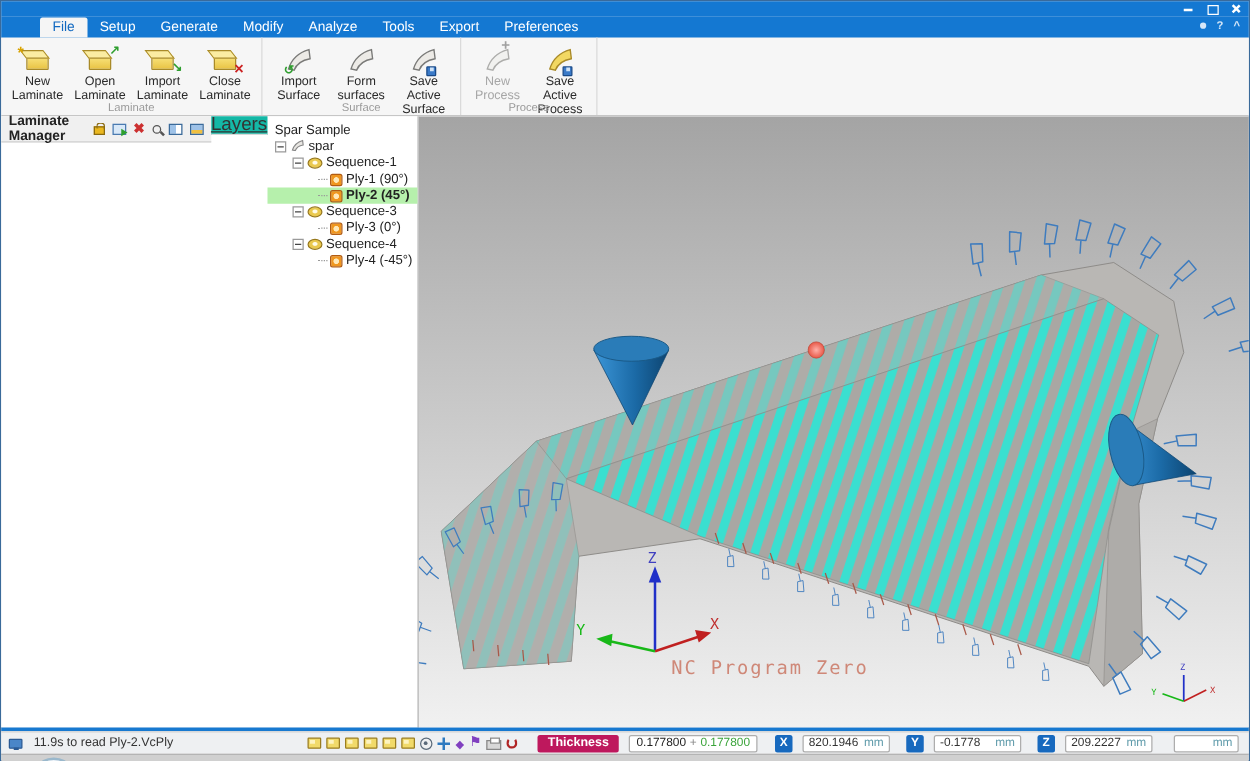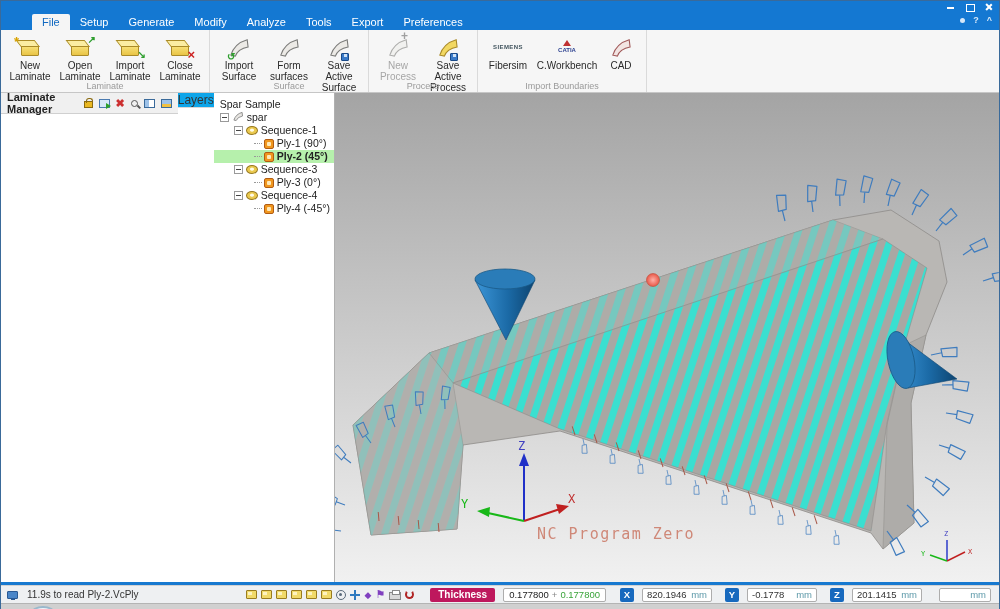--- a/index.html
+++ b/index.html
@@ -63,21 +63,21 @@
   .ph-icons { display:flex; gap:6px; align-items:center; }
   .ph-lock { width:9px; height:7px; background:#eab821; border:1px solid #8a6a10; position:relative; margin-top:3px; }
   .ph-lock::before { content:""; position:absolute; left:1px; top:-4px; width:5px; height:4px; border:1.5px solid #8a6a10; border-bottom:none; border-radius:3px 3px 0 0; }
   .ph-export { width:11px; height:9px; border:1px solid #4a7ab0; background:#d8e8f8; position:relative; }
   .ph-export::after { content:""; position:absolute; right:-2px; bottom:-2px; border-top:3px solid transparent; border-bottom:3px solid transparent; border-left:5px solid #2ea02e; }
   .ph-del { color:#cc3030; font-size:11px; font-weight:bold; line-height:10px; }
   .ph-search { width:7px; height:7px; border:1.5px solid #555; border-radius:50%; position:relative; }
   .ph-search::after { content:""; position:absolute; left:5px; top:5px; width:4px; height:1.5px; background:#555; transform:rotate(45deg); }
   .ph-split { width:11px; height:9px; border:1px solid #3a6a9a; background:linear-gradient(90deg,#9ec2e8 0 50%,#fff 50% 100%); }
   .ph-gallery { width:11px; height:9px; border:1px solid #3a6a9a; background:linear-gradient(180deg,#9ec2e8 0 55%,#f0c040 55% 100%); }
-  .layers-header { height:15px; background:#0ea5e9; border-bottom:1px solid #d8d8d8; text-align:center; font-size:12px; color:#333; line-height:14px; }
+  .layers-header { height:15px; background:#14b8a6; border-bottom:1px solid #d8d8d8; text-align:center; font-size:15px; color:#333; line-height:14px;text-decoration:underline; }
   .tree { flex:1; padding-top:5px; font-size:10.5px; color:#222; }
   .trow { height:13px; line-height:13px; display:flex; align-items:center; padding-left:6px; white-space:nowrap; }
   .trow.sel { background:#b6f0ac; font-weight:bold; }
   .ind1 { padding-left:6px; } .ind2 { padding-left:20px; } .ind3 { padding-left:40px; }
   .exp { flex:none; width:9px; height:9px; border:1px solid #9a9a9a; background:#fff; margin-right:3px; position:relative; }
   .exp::after { content:""; position:absolute; left:1px; top:3px; width:5px; height:1px; background:#444; }
   .conn { flex:none; width:8px; height:1px; border-top:1px dotted #999; margin-right:2px; }
   .seq-ic { flex:none; width:12px; height:9px; border-radius:50%; border:1px solid #97781c; background:radial-gradient(ellipse at 50% 45%, #fffbe8 0 1.5px, #eac94f 2.5px 70%, #c79a28 100%); margin-right:3px; }
   .ply-ic { flex:none; width:10px; height:10px; border-radius:2px; border:1px solid #b25c12; background:radial-gradient(circle at 50% 50%, #ffe9b8 0 2px, #f0971f 2.5px 100%); margin-right:3px; }
   .spar-ic { flex:none; margin-right:3px; }
@@ -217,43 +217,20 @@
           <svg class="sail yellow" width="22" height="20" viewBox="0 0 24 22">
               <path d="M3 20 Q7 7 21 3 L22 11 Q11 13 8 21 Z"></path>
             </svg>
           <span class="disk"></span>
         </div>
         <div class="rlabel">Save Active Process</div>
       </div>
       <div class="rgroup-label">Process</div>
     </div>
 
-    <div class="rgroup">
-      <div class="rbtn w46">
-        <div class="ric">
-          <span class="logo-siemens">SIEMENS</span>
-        </div>
-        <div class="rlabel">Fibersim</div>
-      </div>
-      <div class="rbtn w60">
-        <div class="ric">
-          <span class="logo-catia">CATIA</span>
-        </div>
-        <div class="rlabel">C.Workbench</div>
-      </div>
-      <div class="rbtn w40">
-        <div class="ric">
-          <svg class="sail red" width="22" height="20" viewBox="0 0 24 22">
-              <path d="M3 20 Q7 7 21 3 L22 11 Q11 13 8 21 Z"></path>
-            </svg>
-        </div>
-        <div class="rlabel">CAD</div>
-      </div>
-      <div class="rgroup-label">Import Boundaries</div>
-    </div>
   </div>
 
   <div class="main">
     <div class="left-panel">
       <div class="panel-header">
         <span class="panel-title">Laminate Manager</span>
         <div class="ph-icons">
           <span class="ph-lock"></span>
           <span class="ph-export"></span>
           <span class="ph-del">✖</span>
@@ -481,21 +458,21 @@
       <span>820.1946</span>
       <span class="cunit">mm</span>
     </span>
     <span class="axis-chip">Y</span>
     <span class="cfield">
       <span>-0.1778</span>
       <span class="cunit">mm</span>
     </span>
     <span class="axis-chip">Z</span>
     <span class="cfield">
-      <span>201.1415</span>
+      <span>209.2227</span>
       <span class="cunit">mm</span>
     </span>
     <span class="xfield">
       <span class="cunit">mm</span>
     </span>
   </div>
 
   <div class="bottomstrip">
     <span class="spin-cut"></span>
   </div>

